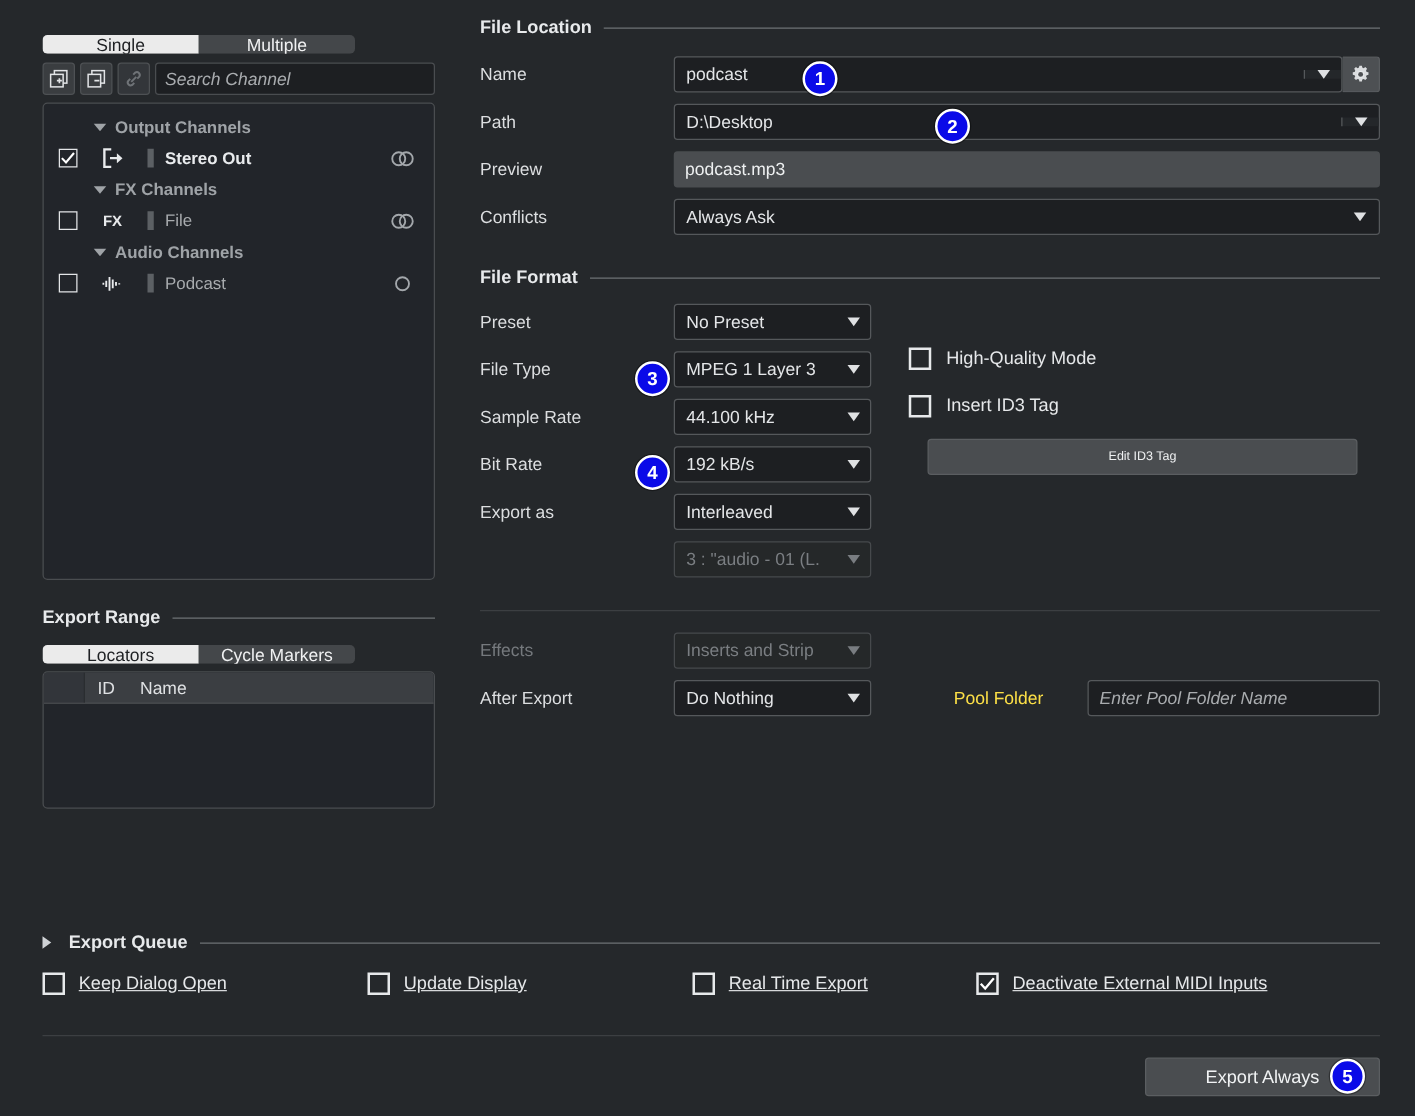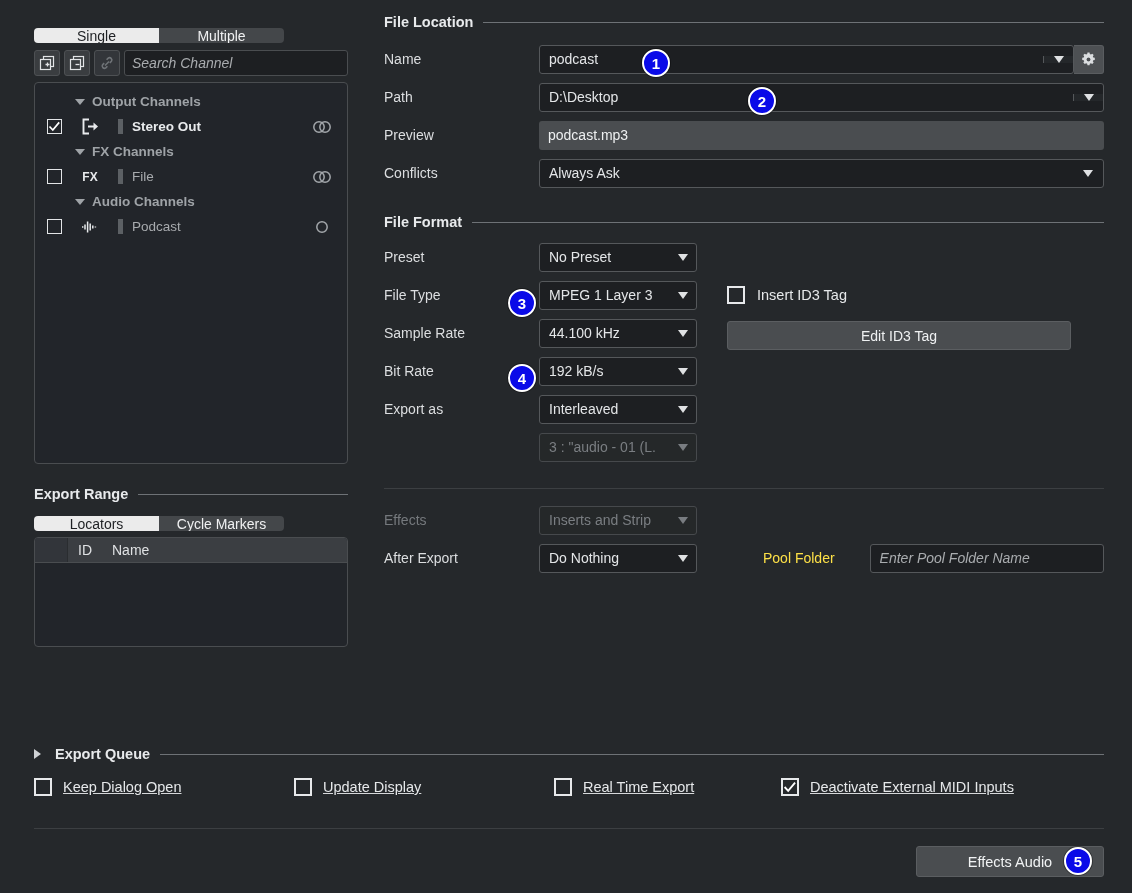--- a/index.html
+++ b/index.html
@@ -261,22 +261,23 @@
     flex: 0 0 auto;
   }
   .chk-lbl { font-size: 14.5px; color: #e6e8ea; }
 
   .btn {
     background: #4a4d50;
     border: 1px solid #5b5e61;
     border-radius: 3px;
     height: 29px;
     display: flex; align-items: center; justify-content: center;
-    font-size: 14px;
+    font-size: 10px;
     color: #eff1f2;
+    margin-left: 15px;
   }
 
   
   .bottom { position: absolute; left: 34px; top: 746px; width: 1070px; }
   .bottom-chks {
     display: flex;
     align-items: center;
     margin-top: 16px;
     text-decoration: underline;
   }
@@ -563,20 +564,24 @@
           <div class="arrow-cell" style="border-left:0;background:transparent;width:26px">
               <span class="dn dim"></span>
             </div>
         </div>
       </div>
 
     </div>
 
     <div style="flex:1 1 auto; padding-left:28px; padding-top:30px">
 
+      <div class="chk-row">
+        <div class="chk"></div>
+        <div class="chk-lbl">High-Quality Mode</div>
+      </div>
 
       <div class="chk-row" style="margin-top:8px">
         <div class="chk"></div>
         <div class="chk-lbl">Insert ID3 Tag</div>
       </div>
 
       <div class="btn" style="margin-top:11px; width:344px">Edit ID3 Tag</div>
 
     </div>
   </div>
@@ -636,19 +641,19 @@
             <path d="M1.5 6.5 4.8 10 11.2 2.4" stroke="#ffffff" stroke-width="1.7" fill="none"></path>
           </svg>
       </div>
       <div class="chk-lbl">Deactivate External MIDI Inputs</div>
     </div>
   </div>
 </div>
 
 <div class="divider"></div>
 
-<div class="export-btn">Effects Audio</div>
+<div class="export-btn">Export Always</div>
 
 <div class="badge" style="left:642px; top:49px">1</div>
 <div class="badge" style="left:748px; top:87px">2</div>
 <div class="badge" style="left:508px; top:289px">3</div>
 <div class="badge" style="left:508px; top:364px">4</div>
 <div class="badge" style="left:1064px; top:847px">5</div>
 
 </body></html>

